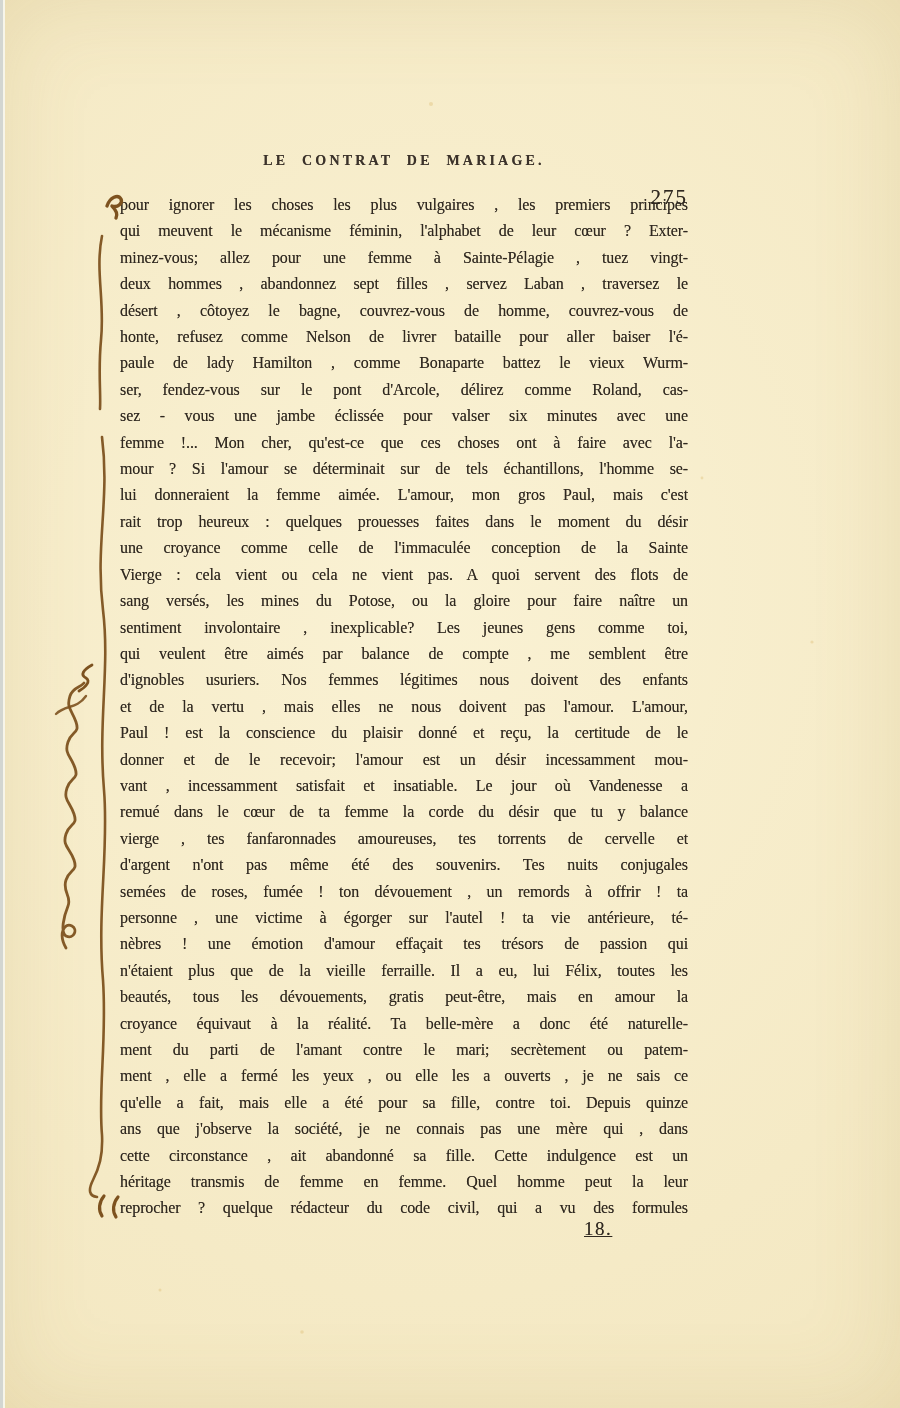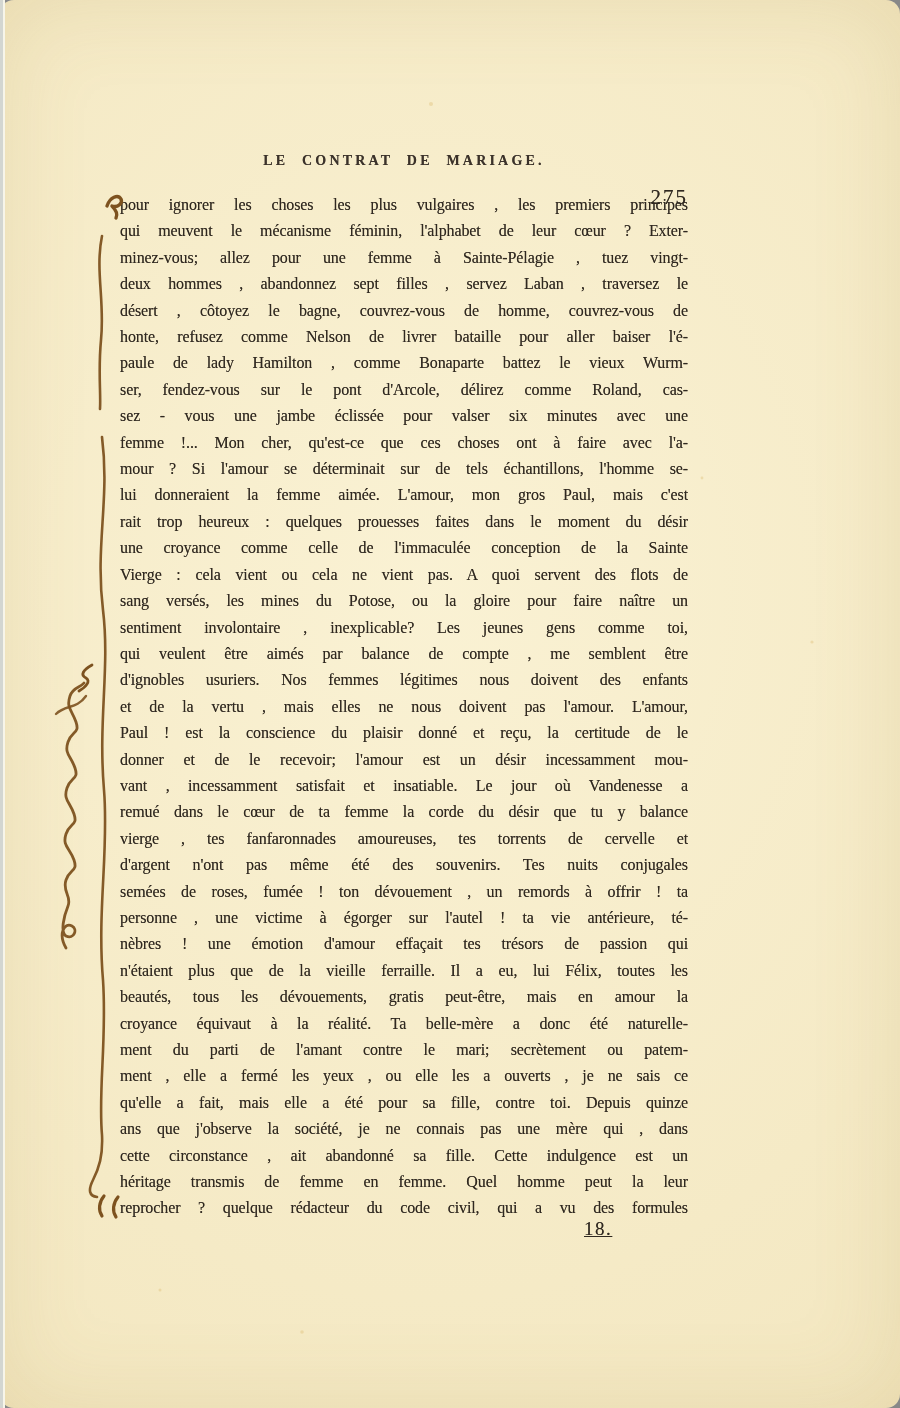--- a/index.html
+++ b/index.html
@@ -5,21 +5,20 @@
   html,body{margin:0;padding:0;}
   body{width:900px;height:1408px;overflow:hidden;background:#888;}
   .page{
     position:relative;width:900px;height:1408px;
     background:
       radial-gradient(ellipse 120% 90% at 48% 42%, rgba(255,252,235,0.35), rgba(190,158,82,0.10)),
       var(--paper,#f7ecc7);
     box-shadow:inset 0 0 90px rgba(168,136,62,0.16);
     font-family:"Liberation Serif","DejaVu Serif",serif;
     color:var(--ink,#2f2820);
-    border-radius:14px;
   }
   .scan-edge{
     position:absolute;left:0;top:0;width:8px;height:100%;
     background:linear-gradient(to right,
       var(--edge,#d3d6d1) 0 3px,
       #f7f5e9 3px 5px,
       rgba(255,255,255,0) 5px);
   }
   .running-header{
     position:absolute;left:120px;top:153px;width:568px;height:26px;

